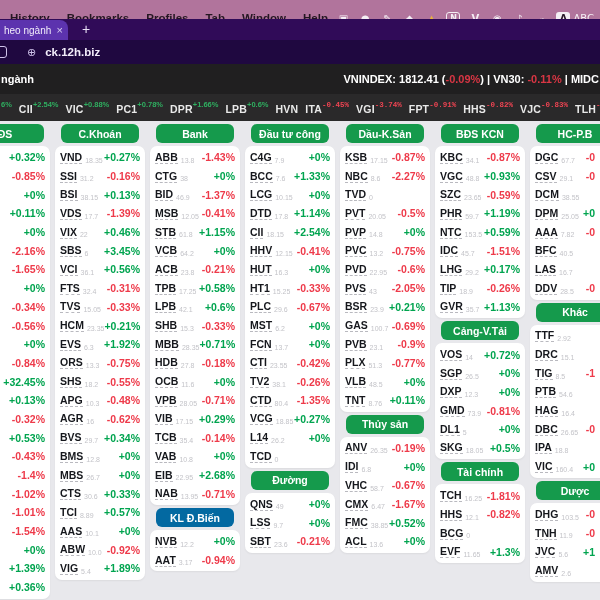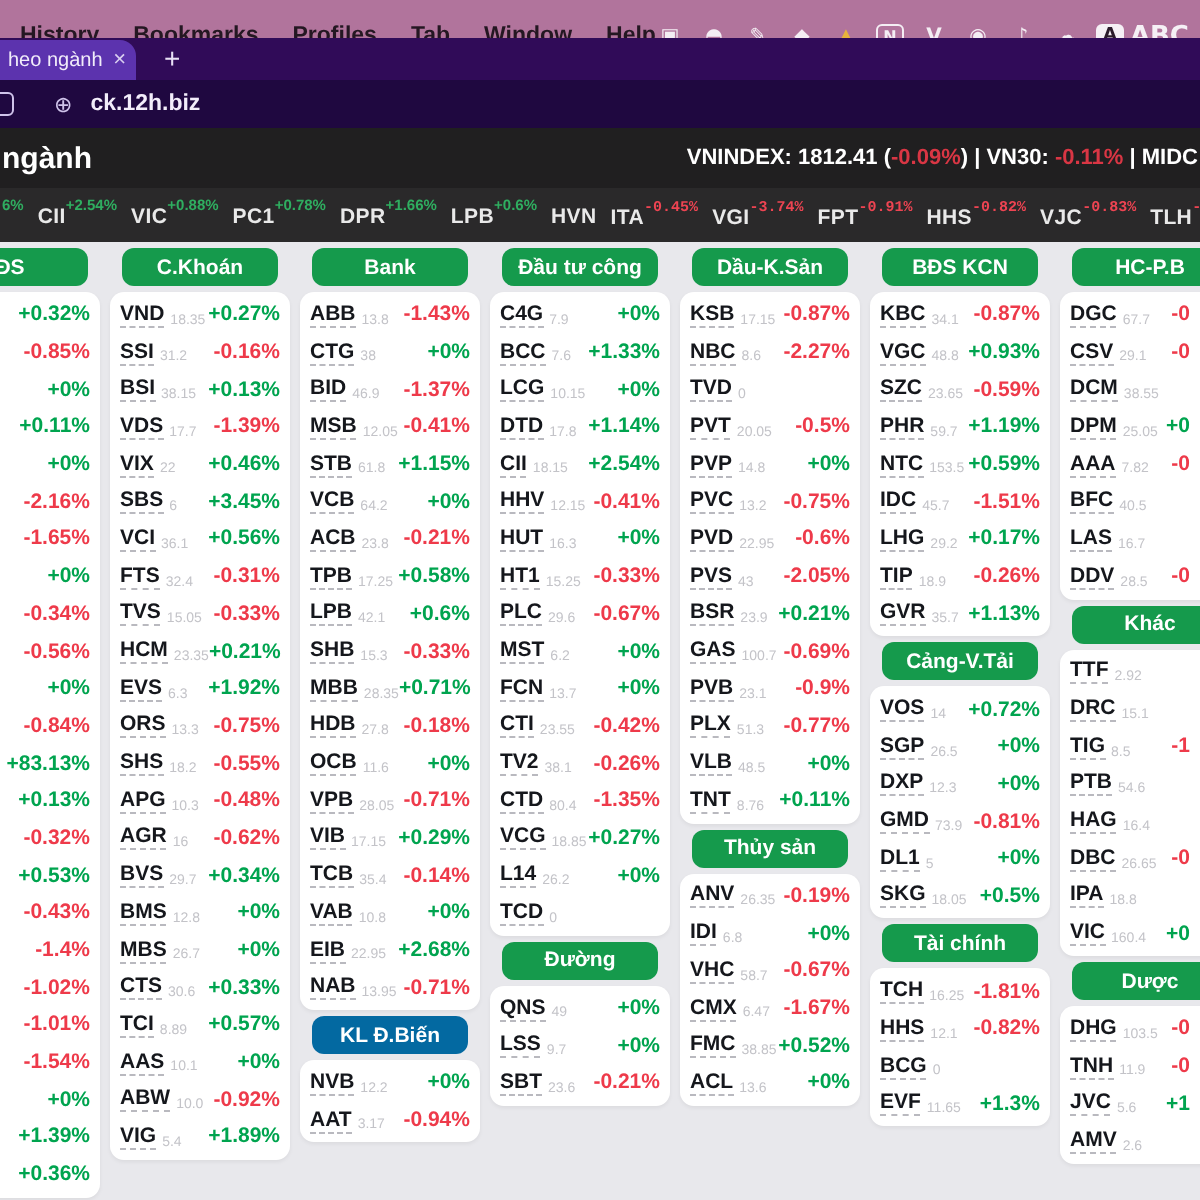--- a/index.html
+++ b/index.html
@@ -10,39 +10,39 @@
   #menubar { position:absolute; top:0; left:0; width:600px; height:36px; background:#b1749c;
     display:flex; align-items:center; padding:0 6px 0 10px; color:#241722; font-size:11.5px; font-weight:600; }
   #menu-items { display:flex; gap:17px; }
   .menu-item { cursor:default; }
   #menu-status { margin-left:auto; display:flex; align-items:center; gap:8px; font-family:"DejaVu Sans", sans-serif; }
   .status-icon { font-size:10px; color:#f4eef4; width:14px; height:13px; display:flex; align-items:center; justify-content:center; }
   .status-icon.boxed { border:1px solid #f4eef4; border-radius:3px; font-size:8px; font-weight:700; }
   #lang-badge { display:flex; align-items:center; gap:3px; }
   #lang-a { background:#f5f0f5; color:#2a1a2a; font-size:9px; font-weight:700; border-radius:3px; width:14px; height:13px;
     display:flex; align-items:center; justify-content:center; }
-  #lang-abc { color:#f5f0f5; font-size:13px; font-weight:700; }
+  #lang-abc { color:#f5f0f5; font-size:10px; font-weight:400; }
 
   
   #tabbar { position:absolute; top:19px; left:0; width:600px; height:21px; background:#300b58; display:flex; align-items:flex-end; }
   #active-tab { width:68px; height:20px; background:#5c33ae; border-radius:0 8px 0 0; color:#f1ecfa;
     font-size:10px; display:flex; align-items:center; padding:0 5px 0 4px; gap:5px; }
   #tab-title { white-space:nowrap; overflow:hidden; }
   #tab-close { font-size:11px; color:#d9cff0; margin-left:auto; }
   #new-tab { color:#e8e0f5; font-size:14px; margin-left:14px; padding-bottom:3px; }
 
   
   #urlbar { position:absolute; top:40px; left:0; width:600px; height:24px; background:#1f0840; display:flex; align-items:center; }
   #sidebar-frag { position:absolute; left:-5px; top:6px; width:12px; height:12px; border:1.5px solid #cfc3ea; border-radius:3px; }
   #globe-icon { color:#cfc3ea; font-size:11px; margin-left:27px; font-family:"DejaVu Sans", sans-serif; }
   #url-text { color:#f2edfa; font-size:11.5px; font-weight:600; margin-left:9px; }
 
   
   #pageheader { position:absolute; top:64px; left:0; width:600px; height:30px; background:#201f20; display:flex; align-items:center; }
-  #page-title { color:#ffffff; font-size:15px; font-weight:600; margin-left:1px; }
+  #page-title { color:#ffffff; font-size:11px; font-weight:600; margin-left:1px; }
   #index-line { margin-left:auto; white-space:nowrap; color:#ffffff; font-size:11px; font-weight:700; padding-right:1px; }
   #index-line .red { color:#d93644; }
 
   
   #tape { position:absolute; top:94px; left:0; width:600px; height:27px; background:#2a292a; display:flex;
     align-items:center; gap:7px; padding-left:1px; overflow:hidden; white-space:nowrap; }
   .tape-item { flex:none; }
   .tape-sym { color:#e9e9e9; font-size:10.5px; font-weight:700; letter-spacing:.2px; }
   .tape-pct { font-size:7.5px; font-weight:700; }
   .tape-pct.up { color:#2fae60; }
@@ -193,21 +193,21 @@
               <span class="pct up">+0%</span>
             </div>
             <div class="row">
               <span class="sym"></span>
               <span class="price"></span>
               <span class="pct down">-0.84%</span>
             </div>
             <div class="row">
               <span class="sym"></span>
               <span class="price"></span>
-              <span class="pct up">+83.13%</span>
+              <span class="pct up">+32.45%</span>
             </div>
             <div class="row">
               <span class="sym"></span>
               <span class="price"></span>
               <span class="pct up">+0.13%</span>
             </div>
             <div class="row">
               <span class="sym"></span>
               <span class="price"></span>
               <span class="pct down">-0.32%</span>

